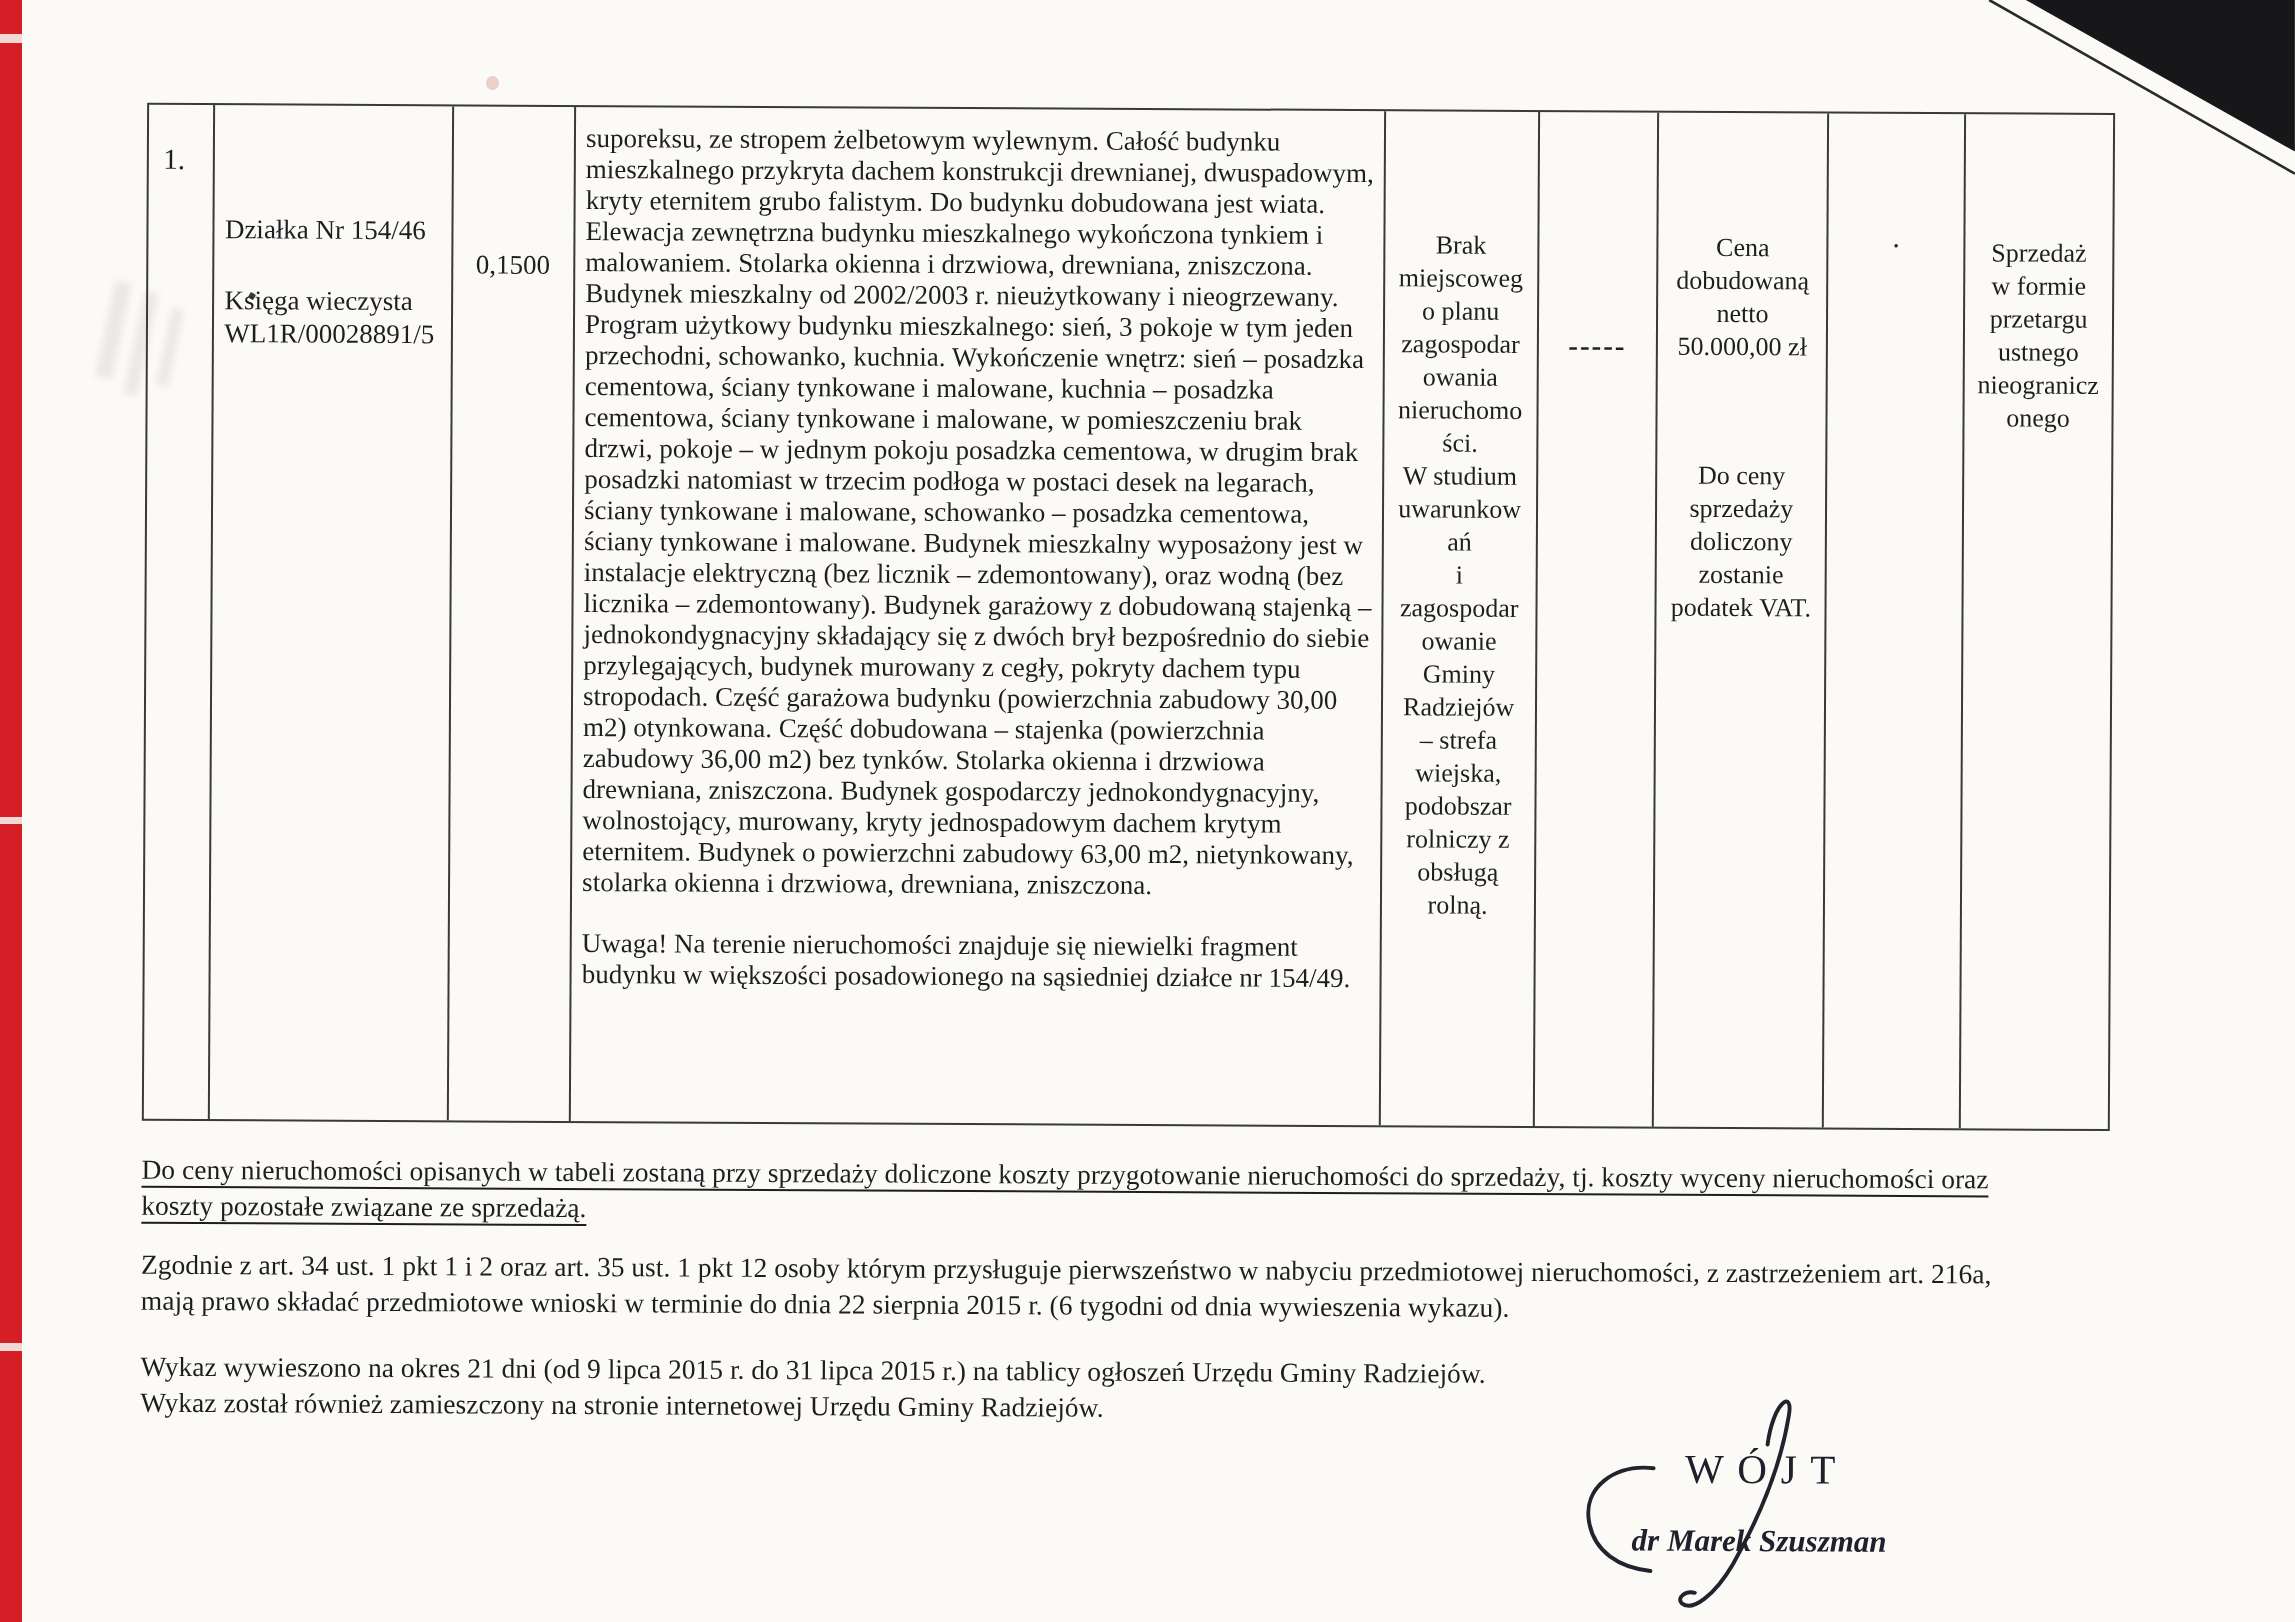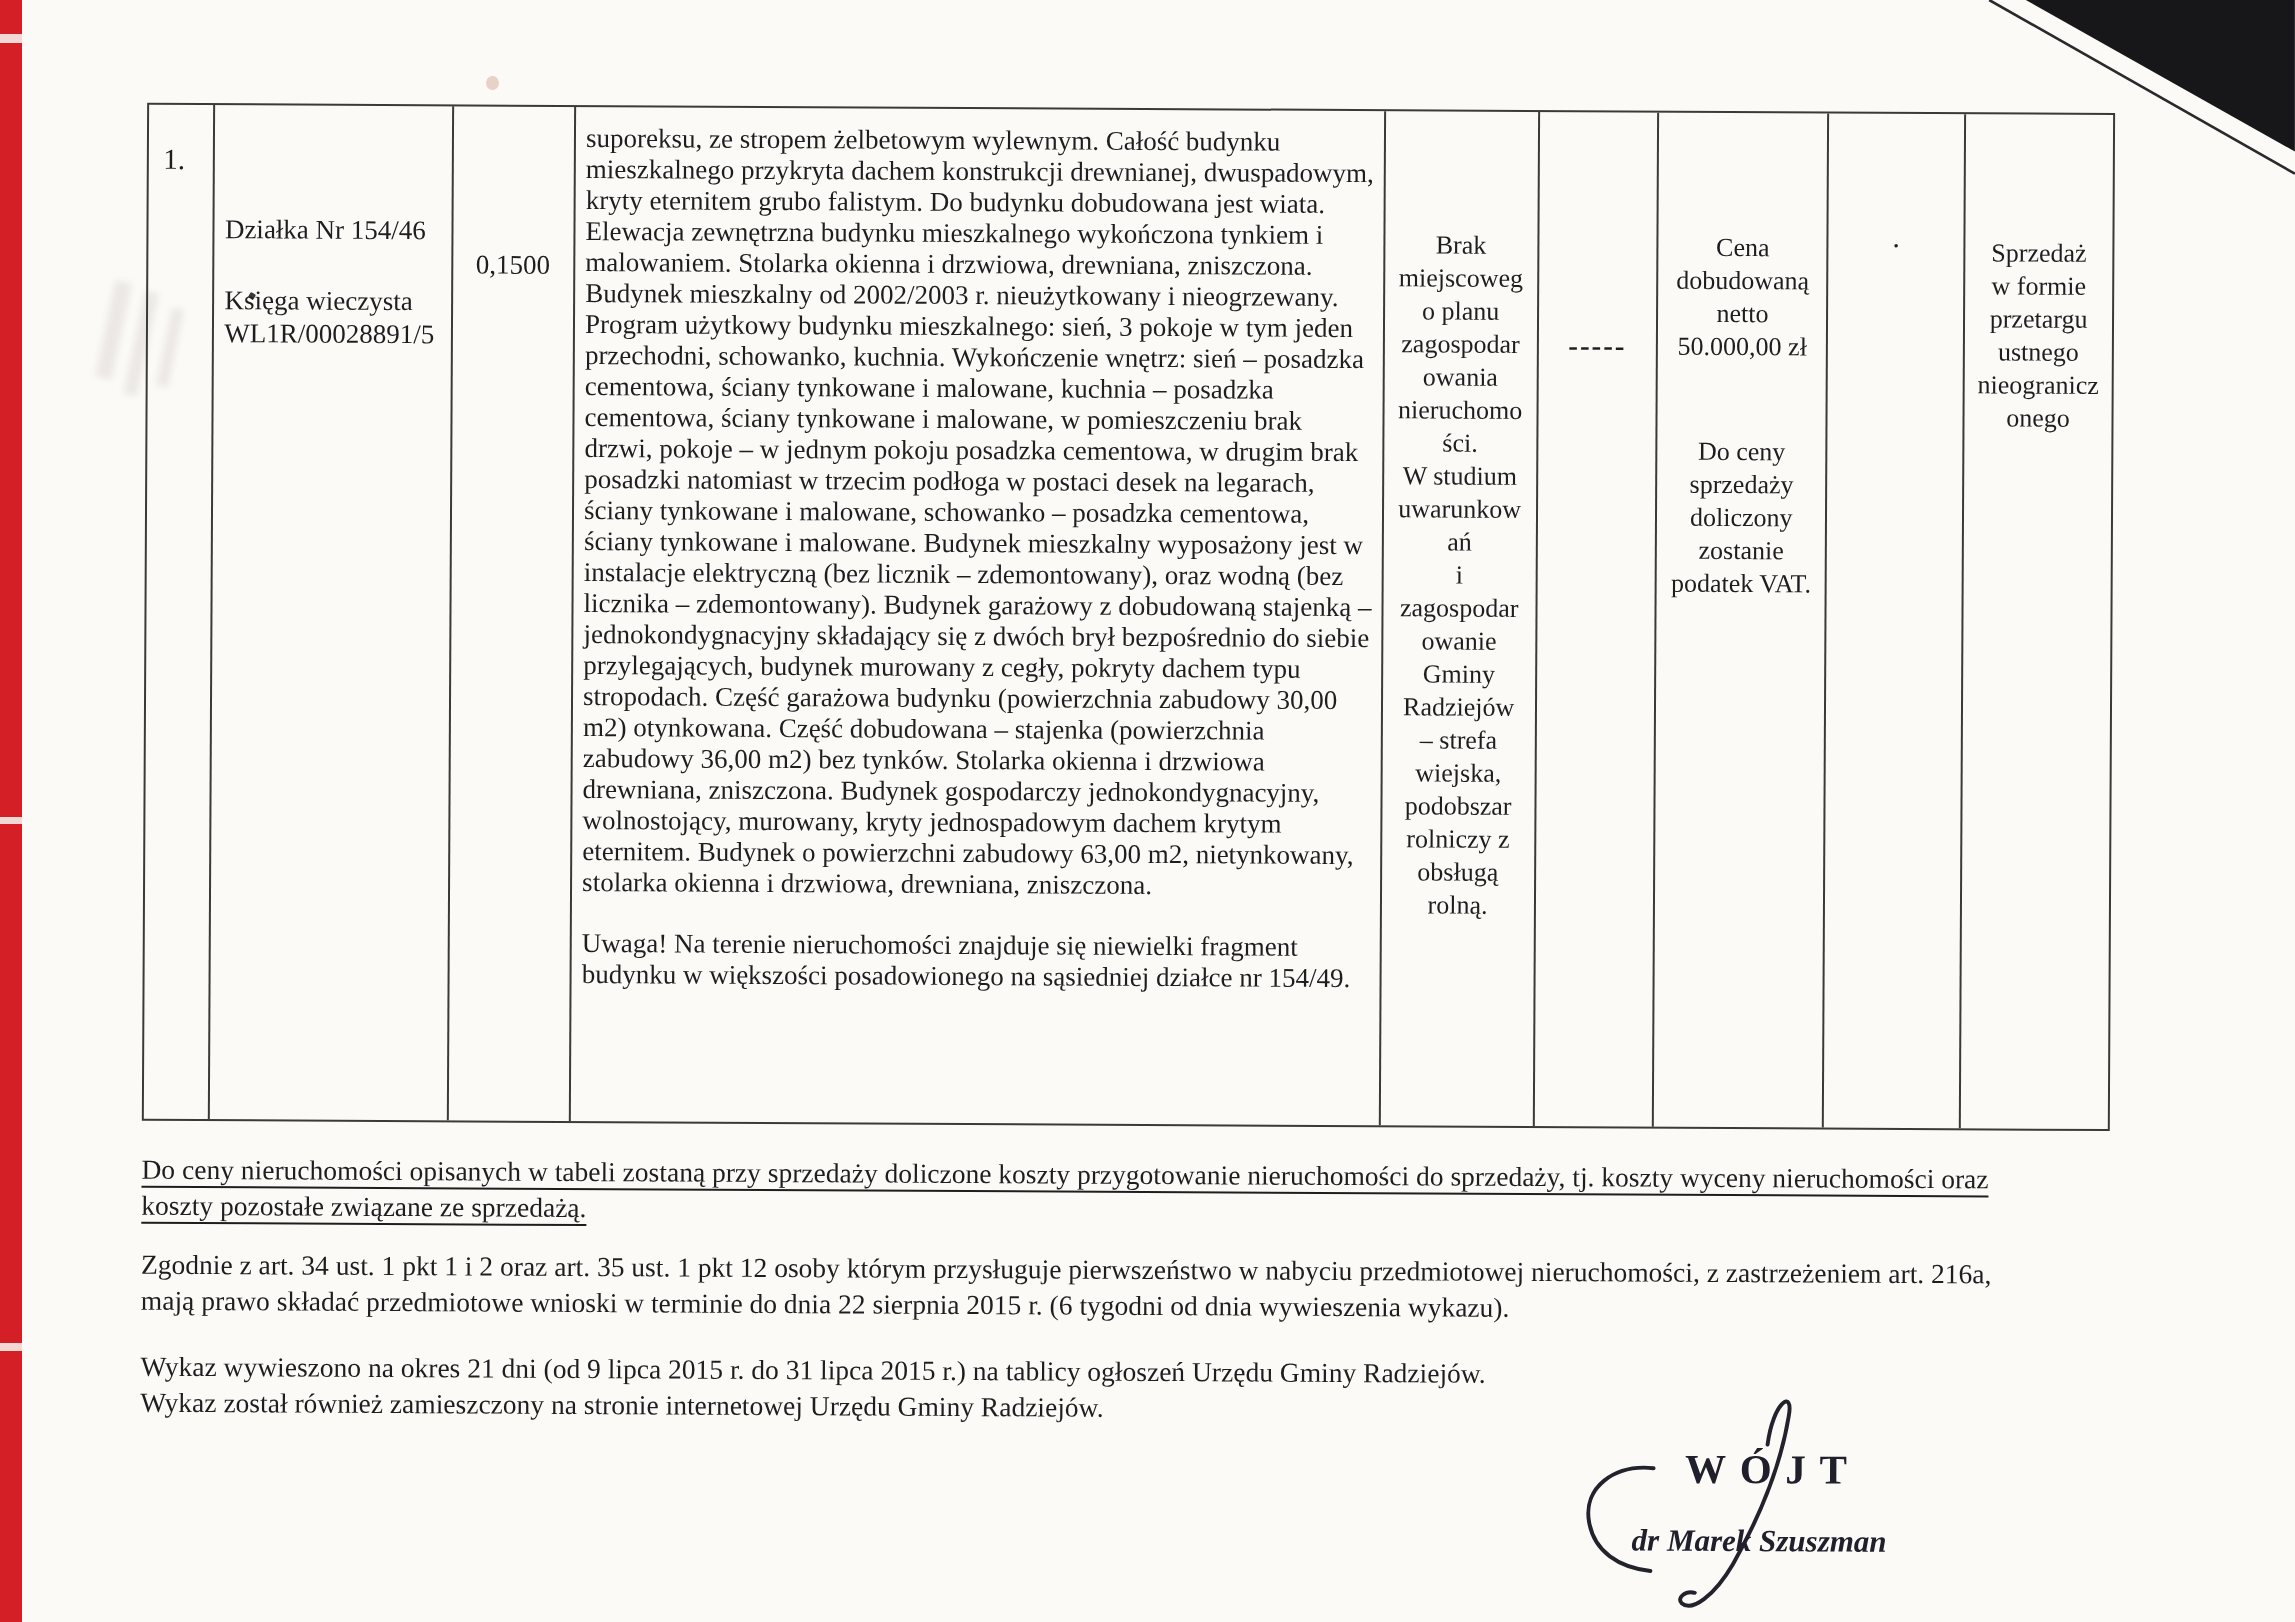--- a/index.html
+++ b/index.html
@@ -33,32 +33,32 @@
   .pre{white-space:pre-line;}
   .c1{width:66px;padding:38px 0 0 14.4px;font-size:29px;}
   .c2{width:239px;padding:108px 6.5px 0 10.5px;font-size:27px;line-height:33px;}
   .c2 .registry{margin-top:38px;}
   .c3{width:122px;padding:143px 0 0 0;text-align:center;font-size:27px;}
   .c4{width:811px;padding:15.7px 9.2px 0 10.5px;font-size:27px;line-height:31px;text-align:left;}
   .c4 .note{margin-top:30px;}
   .c5{width:154px;padding:84px 2.6px 0 2.6px;text-align:center;font-size:26px;line-height:33px;}
   .c6{width:120px;padding:217px 0 0 0;text-align:center;font-size:29px;font-weight:bold;letter-spacing:2px;}
   .c7{width:170px;padding:118px 2.6px 0 2.6px;text-align:center;font-size:26px;line-height:33px;}
-  .c7 .vat-note{margin-top:72px;}
+  .c7 .vat-note{margin-top:96px;}
   .c8{width:137px;padding:89px 2.6px 0 2.6px;text-align:center;font-size:26px;line-height:33px;}
   .c8 .lone-dot{margin-top:18.3px;font-size:29px;}
   .c9{width:147px;padding:89px 2.6px 0 2.6px;text-align:center;font-size:26px;line-height:33px;}
   
   .para{position:absolute;left:147px;width:2002px;font-size:27.5px;line-height:36px;}
   .costs{top:1152px;text-decoration:underline;text-decoration-thickness:2.3px;text-underline-offset:7.2px;}
   .legal{top:1247px;}
   .post1{top:1349px;}
   .post2{top:1385px;}
   
-  .sig-title{position:absolute;left:1692px;top:1437px;font-size:41px;font-weight:bold;letter-spacing:13.7px;color:#20202c;text-align:right;}
+  .sig-title{position:absolute;left:1692px;top:1437px;font-size:41px;font-weight:normal;letter-spacing:13.7px;color:#20202c;text-align:right;}
   .sig-name{position:absolute;left:1639px;top:1515px;font-size:31px;font-style:italic;font-weight:600;color:#20202c;}
   .sig-flourish{position:absolute;left:1544px;top:1374px;width:419px;height:249px;pointer-events:none;}
 </style>
 </head>
 <body>
 
 <div class="red-edge">
   <div class="notch" style="top:34px;height:9.2px;"></div>
   <div class="notch" style="top:817px;height:6.5px;"></div>
   <div class="notch" style="top:1343px;height:7.9px;"></div>

